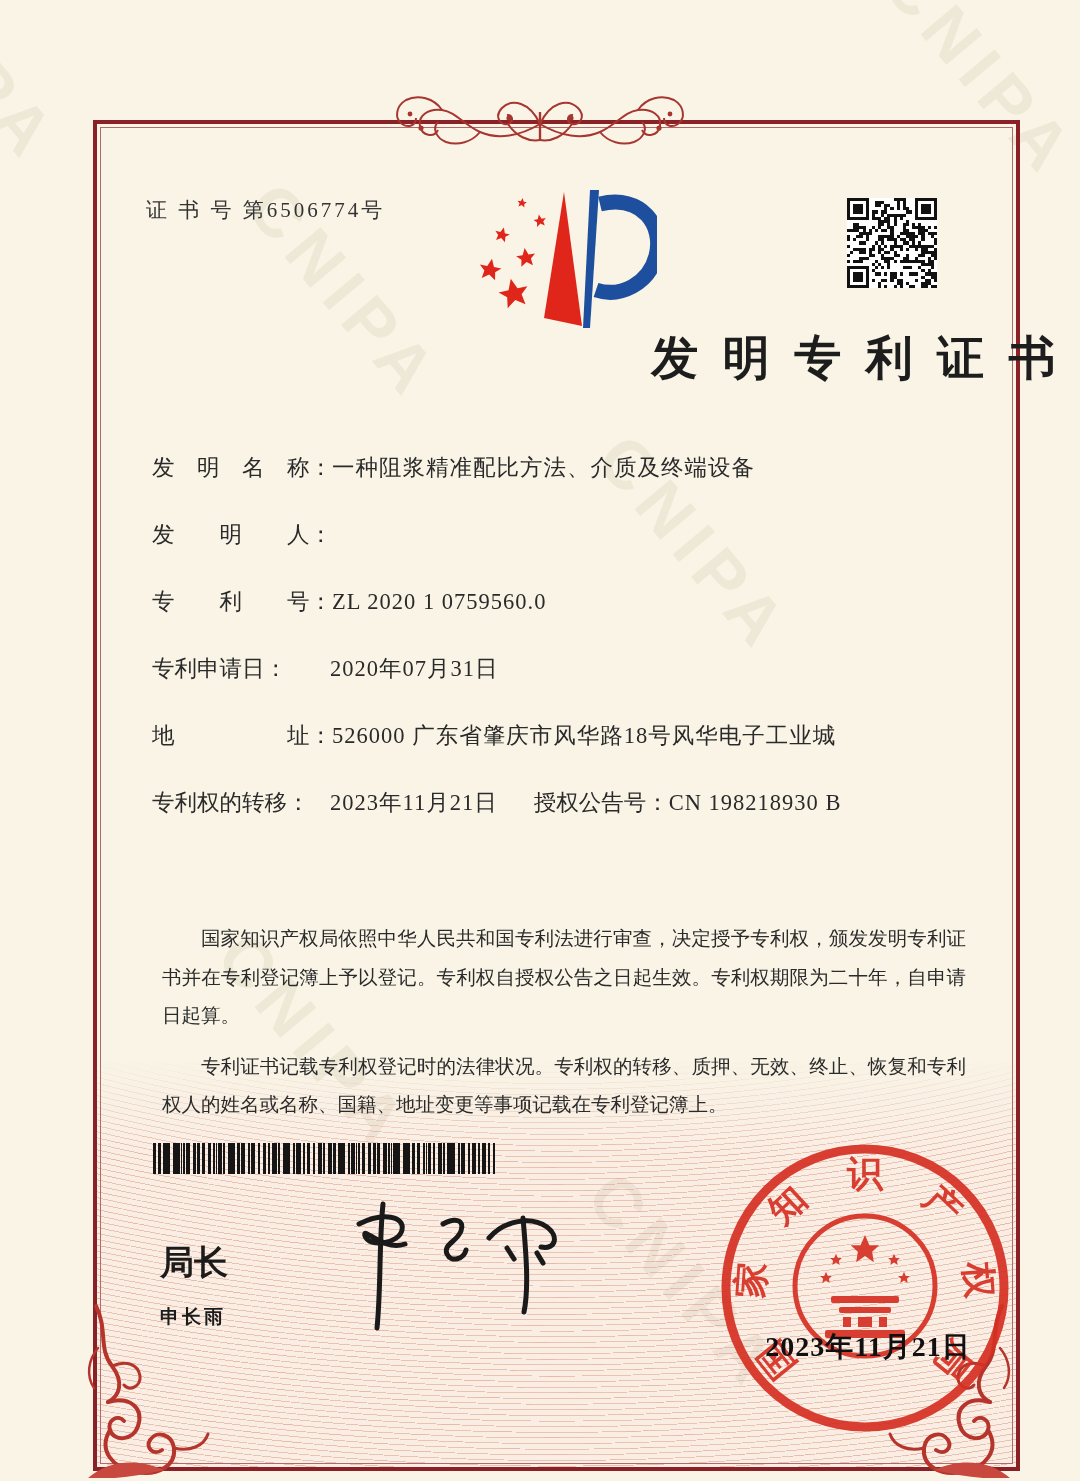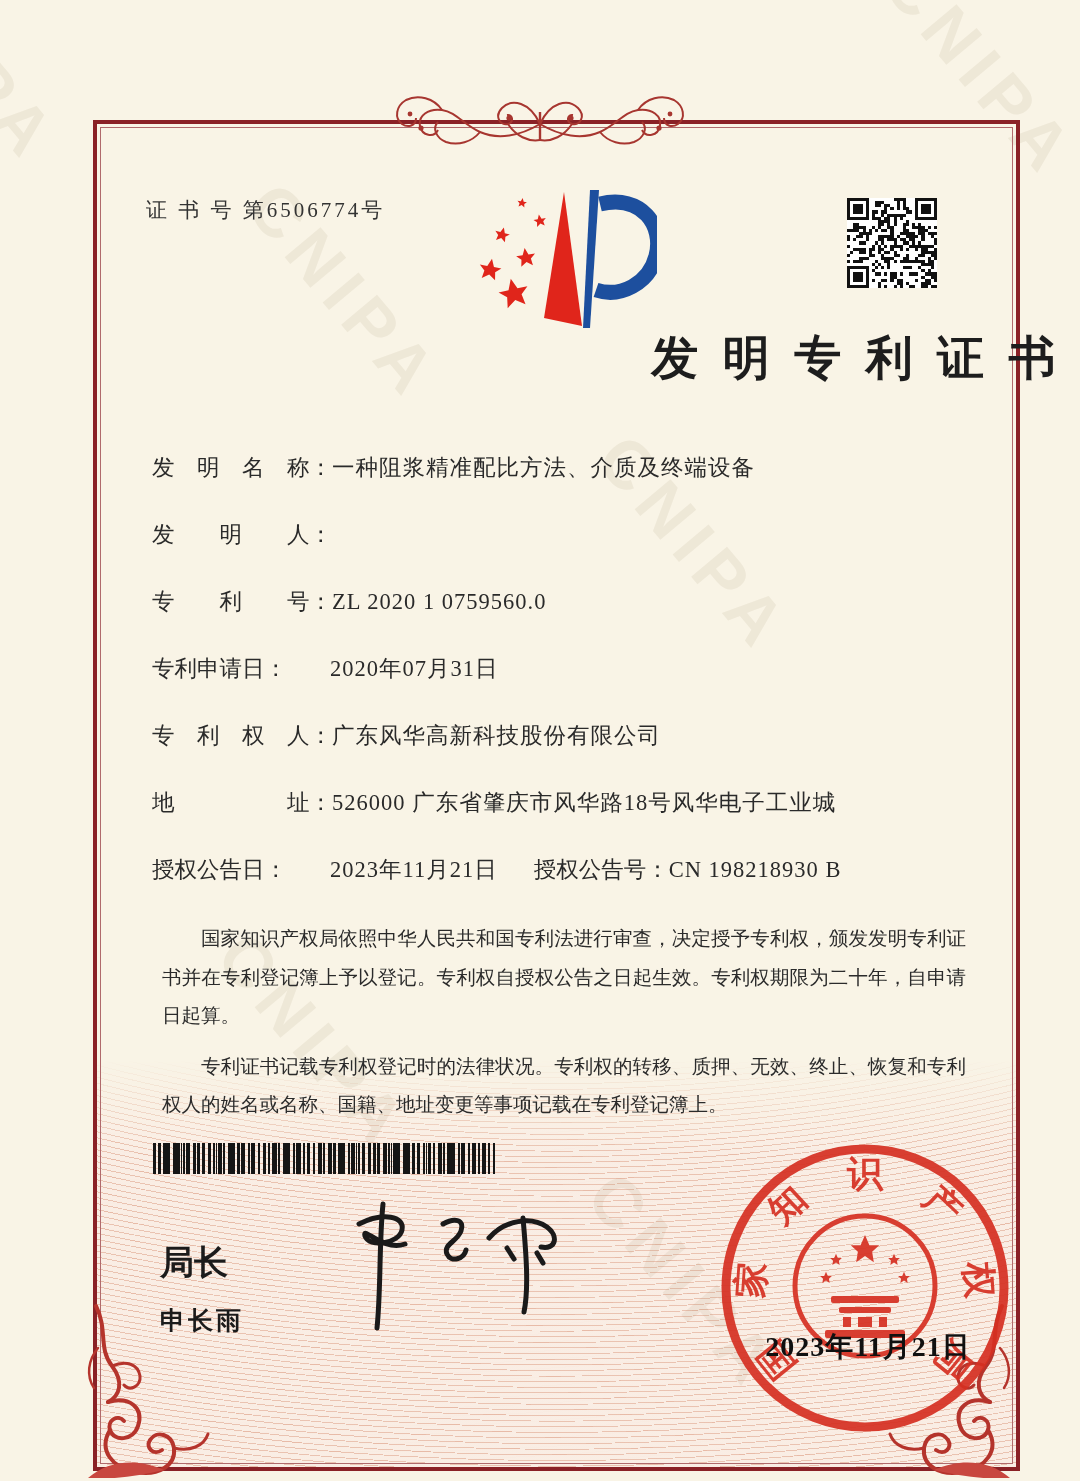--- a/index.html
+++ b/index.html
@@ -60,21 +60,21 @@
   .paras{position:absolute;left:150px;top:908px;width:828px;font-size:19.5px;line-height:1.98;color:#2b2b2b;text-align:justify;}
   .paras p{margin:12px;text-indent:2em;}
   .barcode{position:absolute;left:153px;top:1143px;width:342px;height:31px;
     background-image:
       repeating-linear-gradient(90deg,#151515 0 2px,transparent 2px 5px),
       repeating-linear-gradient(90deg,#151515 0 3px,transparent 3px 11px),
       repeating-linear-gradient(90deg,#151515 0 1px,transparent 1px 7px);
   }
   .director{position:absolute;left:160px;top:1240px;font-family:"Liberation Sans","DejaVu Sans",sans-serif;font-weight:700;color:#1b1b1b;}
   .director .t1{font-size:34px;margin-bottom:18px;}
-  .director .t2{font-size:25px;letter-spacing:3px;}
+  .director .t2{font-size:19px;letter-spacing:3px;}
   .signature{position:absolute;left:325px;top:1190px;}
   .seal{position:absolute;left:715px;top:1138px;}
   .seal-date{
     position:absolute;left:748px;top:1328px;width:240px;text-align:center;
     font-size:28px;color:#101010;font-weight:600;letter-spacing:1px;z-index:5;
   }
   .footer{
     position:absolute;left:93px;top:1436px;width:927px;text-align:center;
     font-size:17px;letter-spacing:2px;color:#3a3a3a;z-index:5;
   }
@@ -478,29 +478,25 @@
     </div>
     <div class="frow">
       <span class="flabel">专　　利　　号：</span>
       <span class="fvalue">ZL 2020 1 0759560.0</span>
     </div>
     <div class="frow">
       <span class="flabel">专利申请日：</span>
       <span class="fvalue">2020年07月31日</span>
     </div>
     <div class="frow">
-      <span class="flabel">专　利　权　人：</span>
-      <span class="fvalue">广东风华高新科技股份有限公司</span>
-    </div>
-    <div class="frow">
       <span class="flabel">地　　　　　址：</span>
       <span class="fvalue">526000 广东省肇庆市风华路18号风华电子工业城</span>
     </div>
     <div class="frow">
-      <span class="flabel">授权公告日：</span>
+      <span class="flabel">专利权的转移：</span>
       <span class="fvalue">2023年11月21日</span>
       <span class="grant-pair2">
         <span class="flabel" style="flex-basis:auto">授权公告号：</span>
         <span class="fvalue">CN 198218930 B</span>
       </span>
     </div>
   </div>
 
   <div class="paras">
     <p>国家知识产权局依照中华人民共和国专利法进行审查，决定授予专利权，颁发发明专利证书并在专利登记簿上予以登记。专利权自授权公告之日起生效。专利权期限为二十年，自申请日起算。</p>

